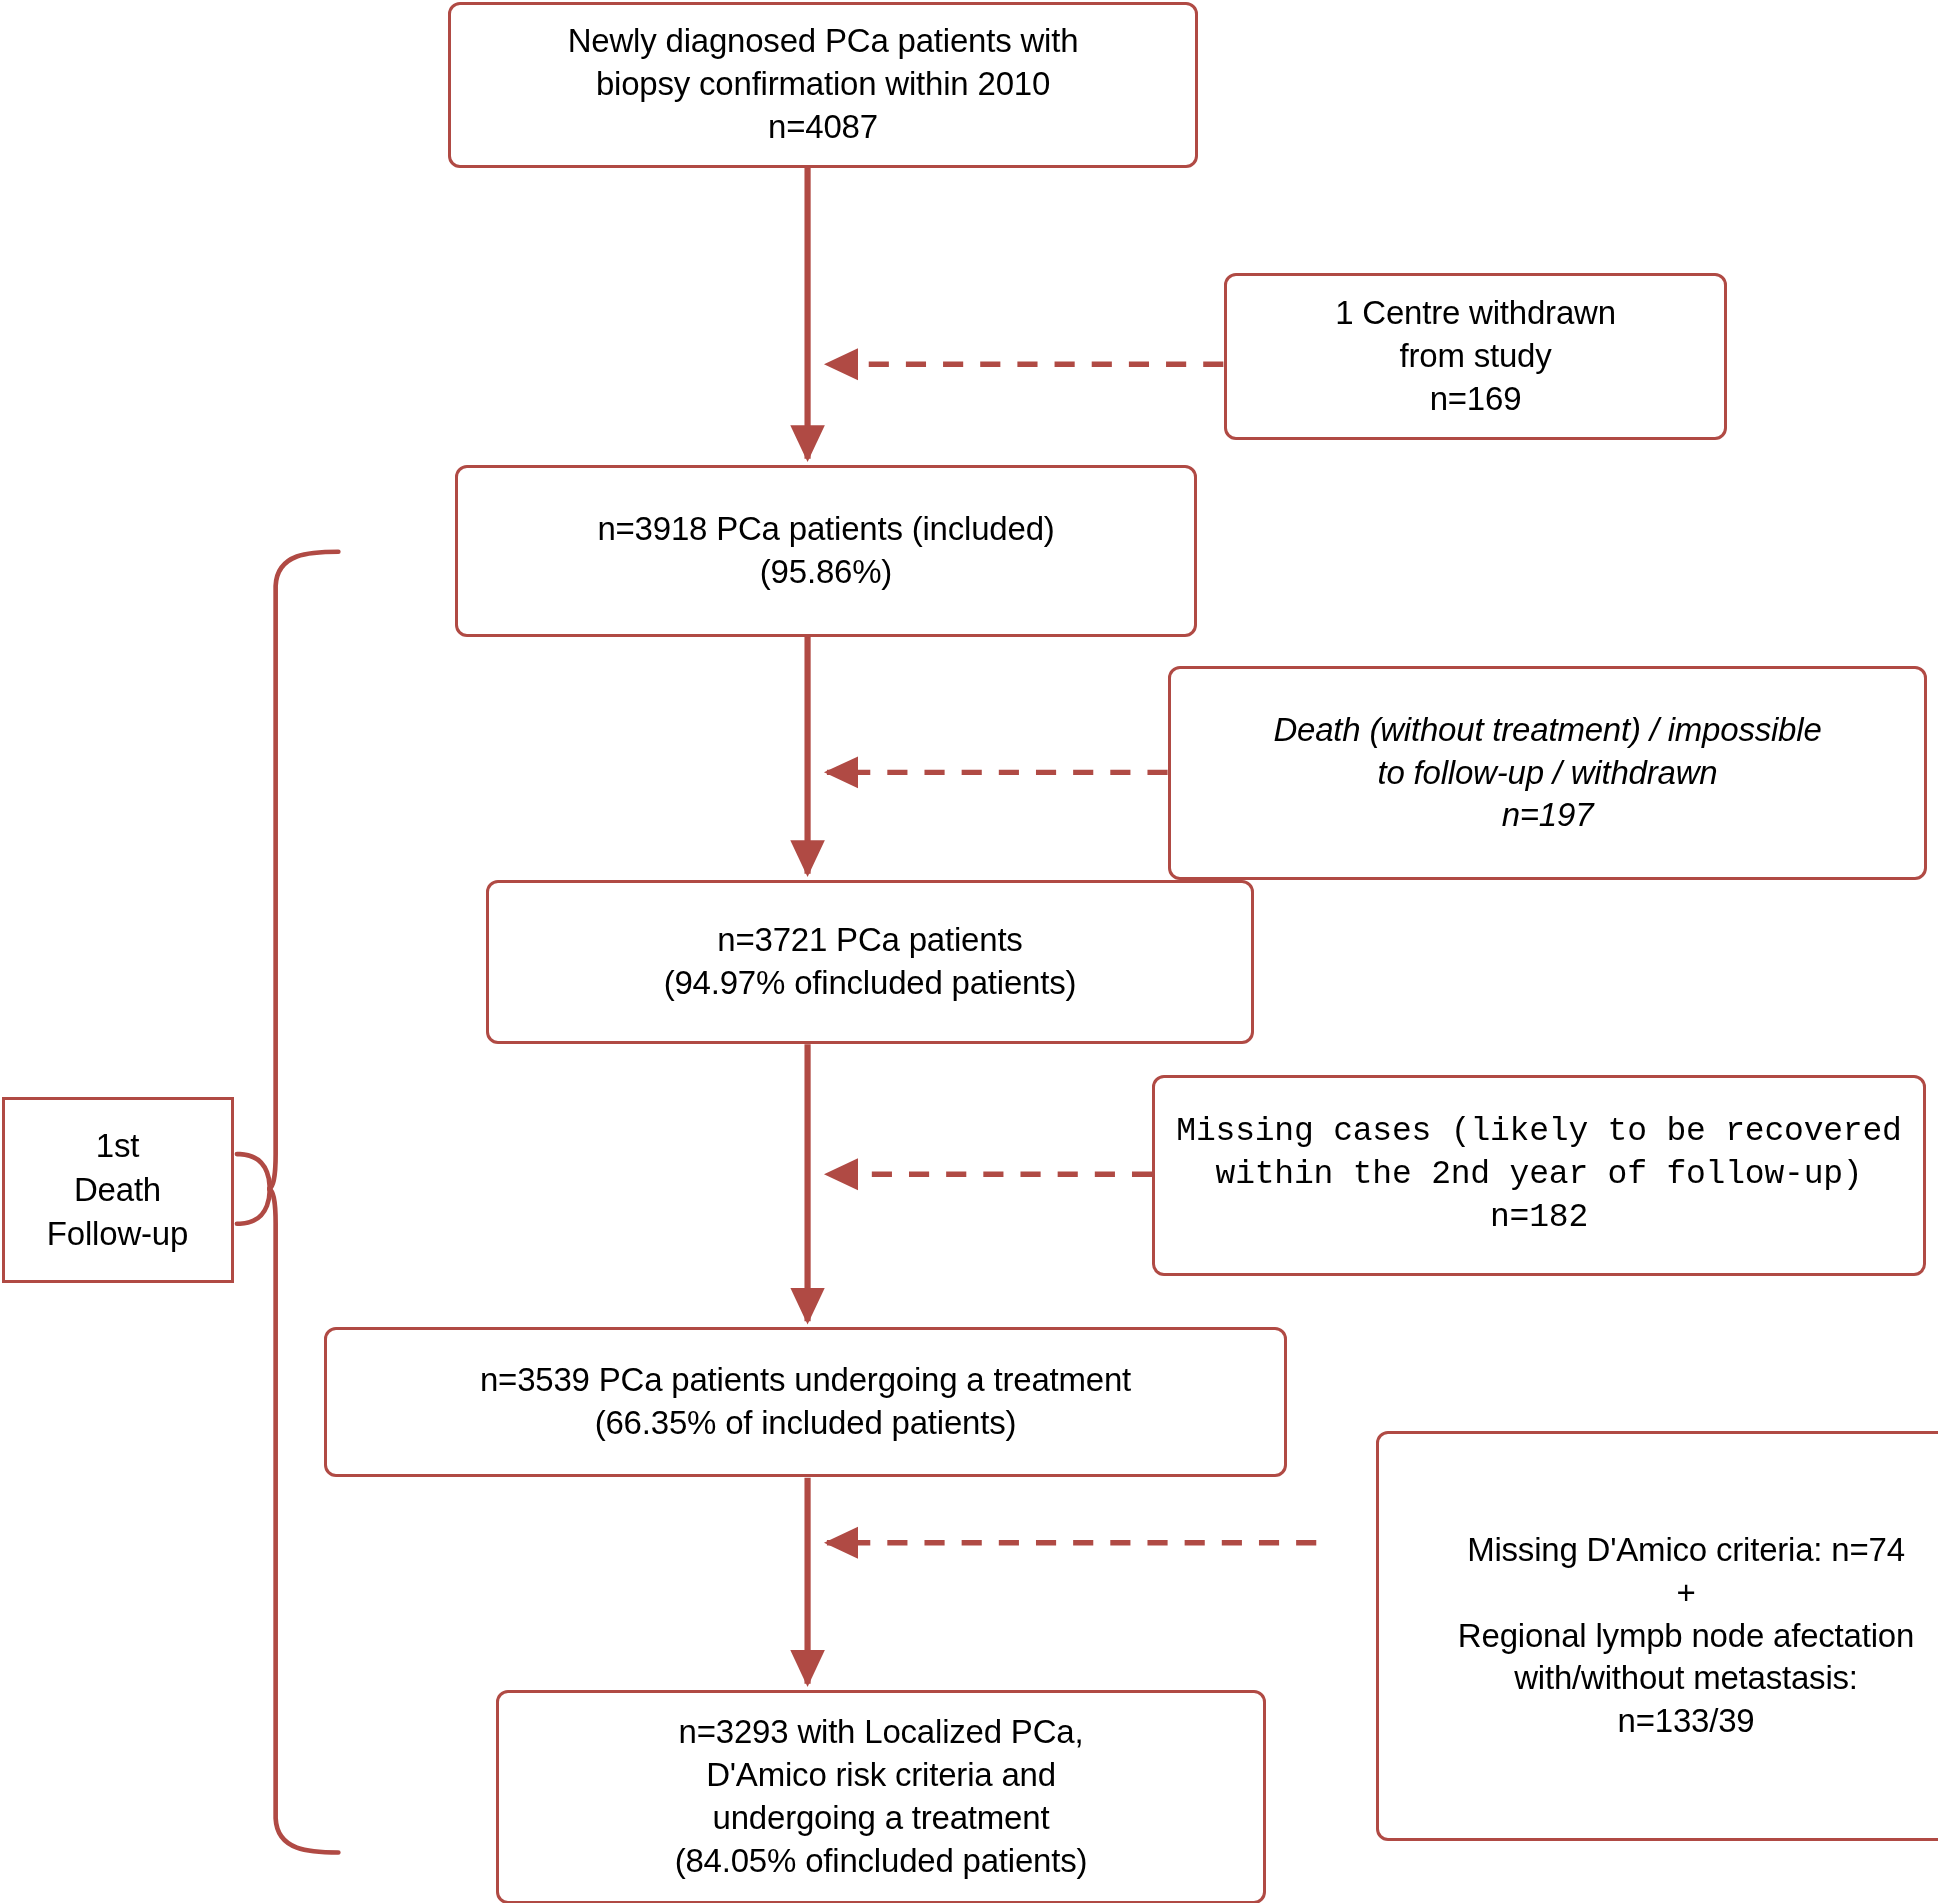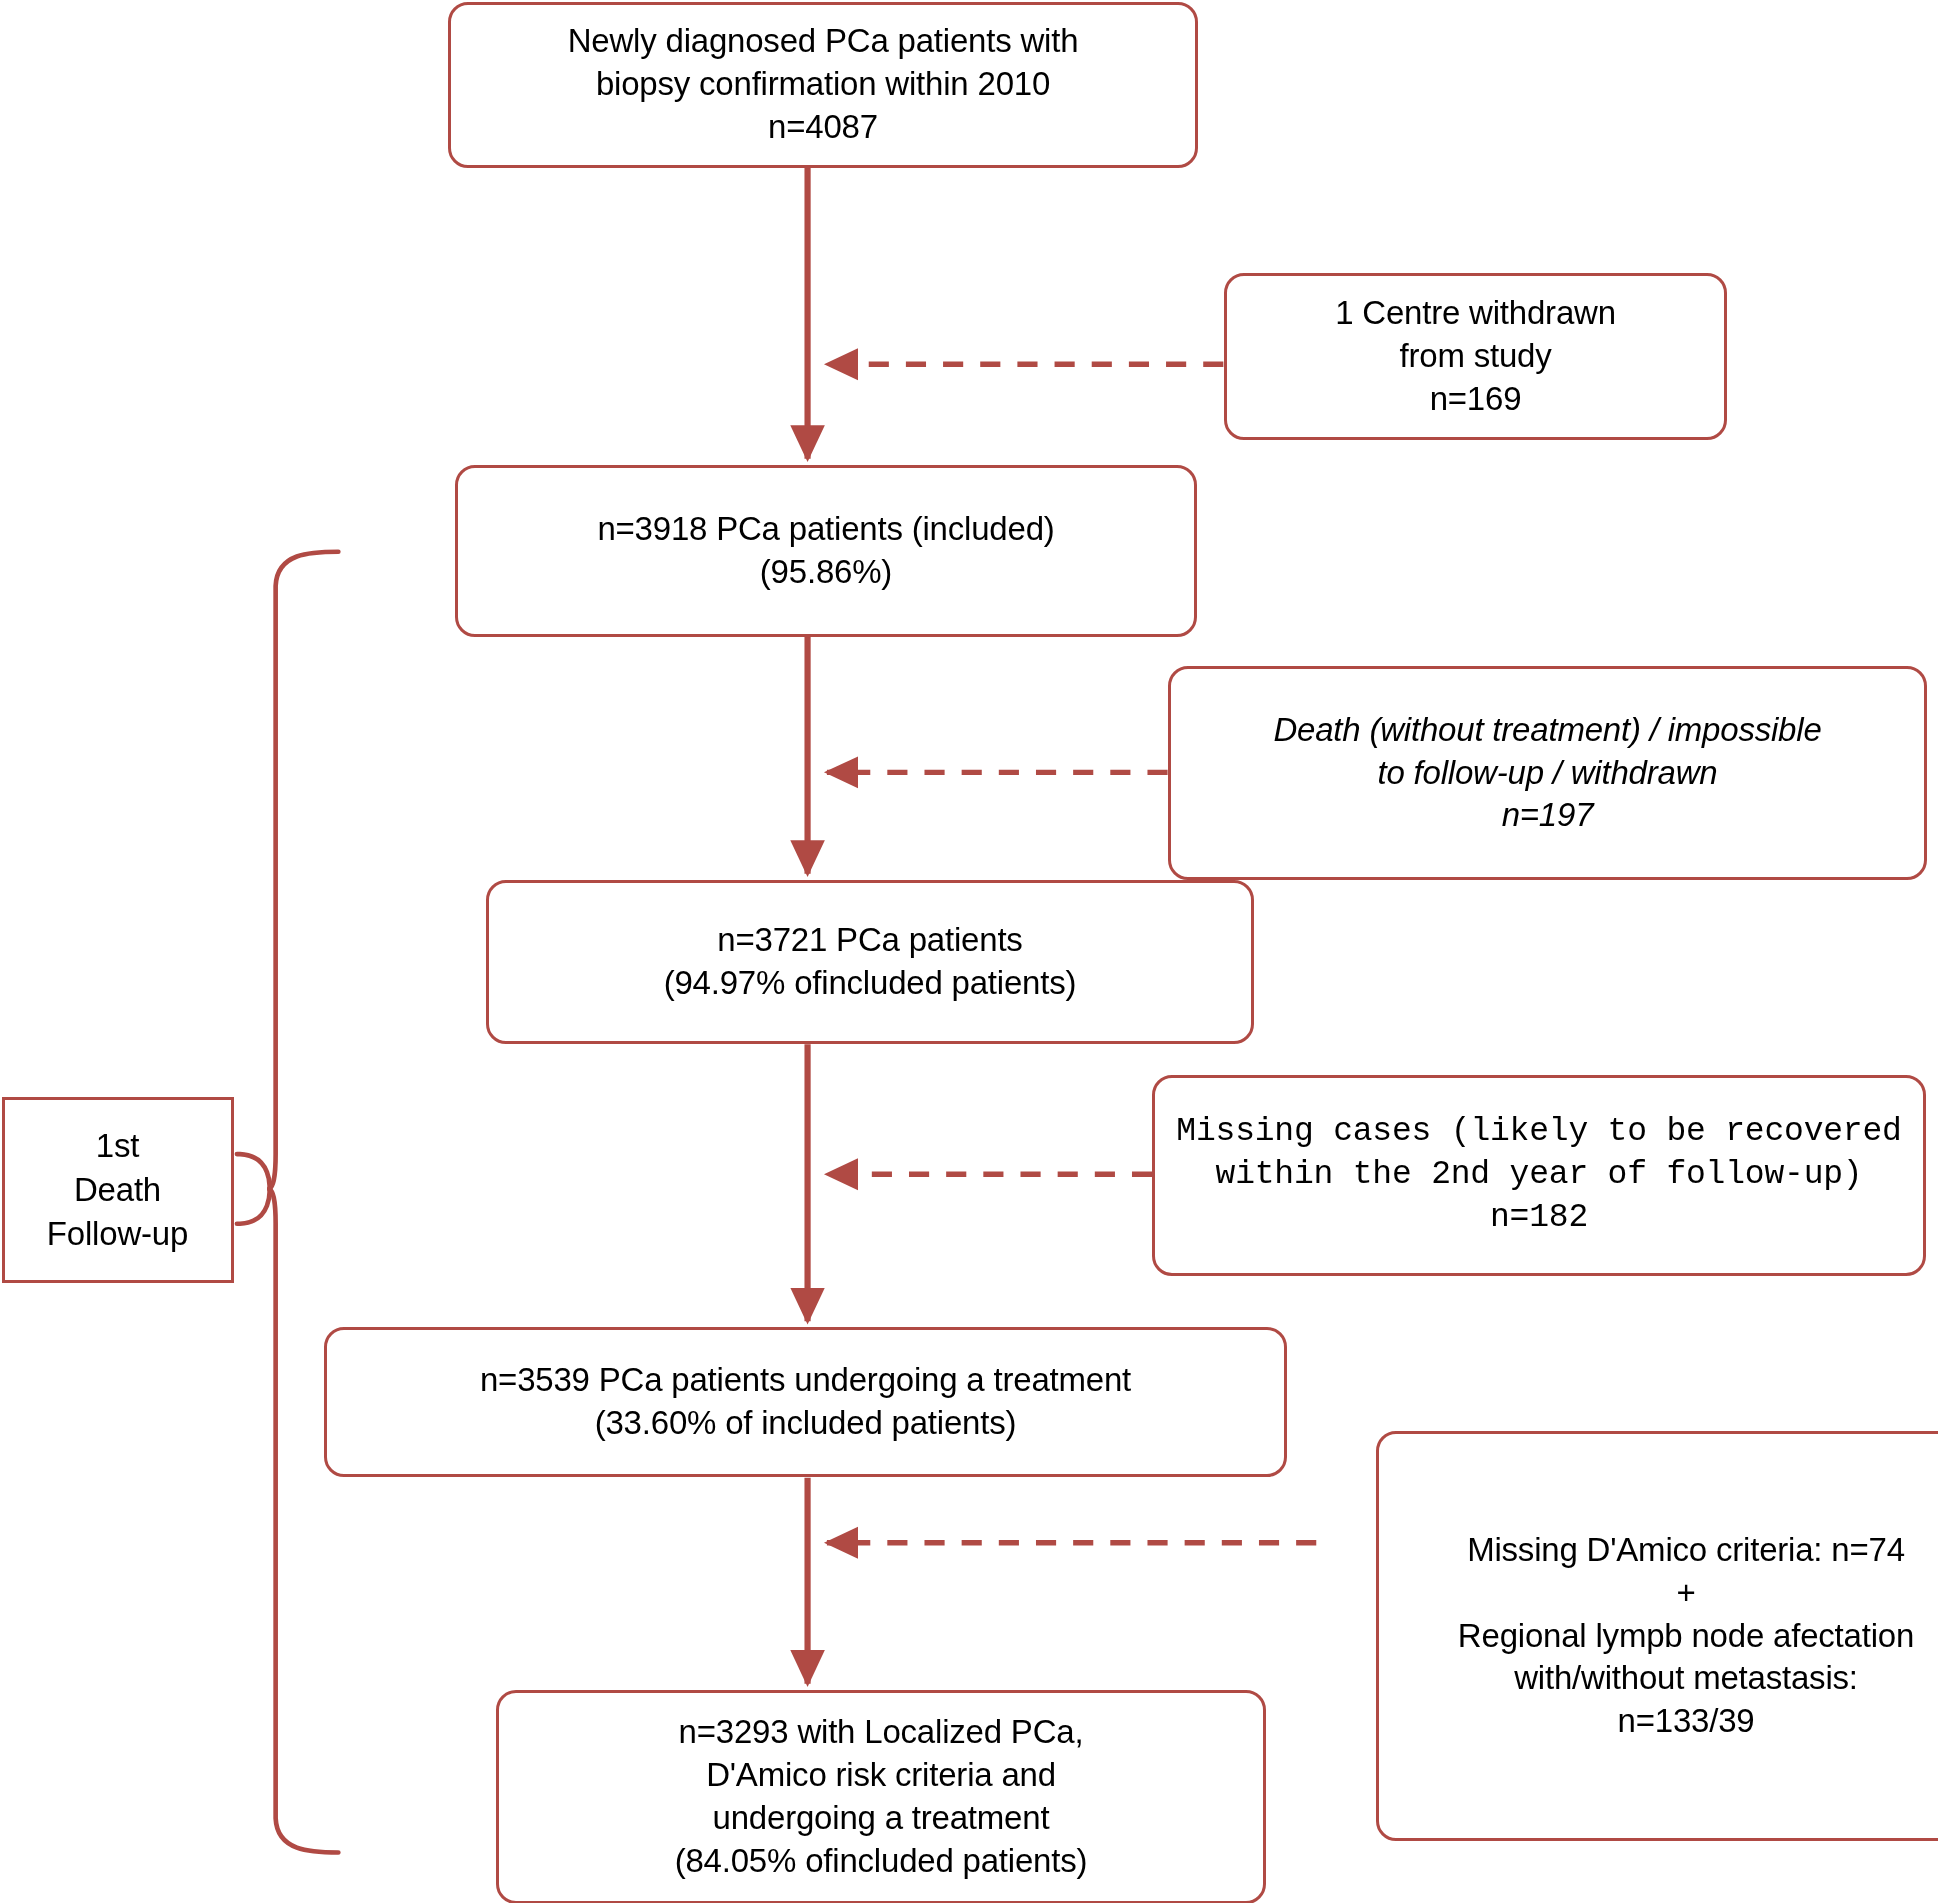--- a/index.html
+++ b/index.html
@@ -35,21 +35,21 @@
     align-items: center;
     justify-content: center;
     text-align: center;
     color: #000000;
     font-size: 33px;
     line-height: 1.30;
     letter-spacing: -0.2px;
     z-index: 2;
   }
   .node.rounded {
-    border-radius: 20px;
+    border-radius: 12px;
   }
   .node.square {
     border-radius: 0;
     border-width: 3.1px;
   }
   .node .txt {
     white-space: pre-line;
     padding: 0 11px;
   }
   
@@ -123,21 +123,21 @@
 (95.86%)</span>
   </div>
 
   <div class="node rounded" id="n-followed">
     <span class="txt">n=3721 PCa patients
 (94.97% ofincluded patients)</span>
   </div>
 
   <div class="node rounded" id="n-treated">
     <span class="txt">n=3539 PCa patients undergoing a treatment
-(33.60% of included patients)</span>
+(66.35% of included patients)</span>
   </div>
 
   <div class="node rounded" id="n-final">
     <span class="txt">n=3293 with Localized PCa,
 D'Amico risk criteria and
 undergoing a treatment
 (84.05% ofincluded patients)</span>
   </div>
 
   <div class="node rounded" id="x-centre">

